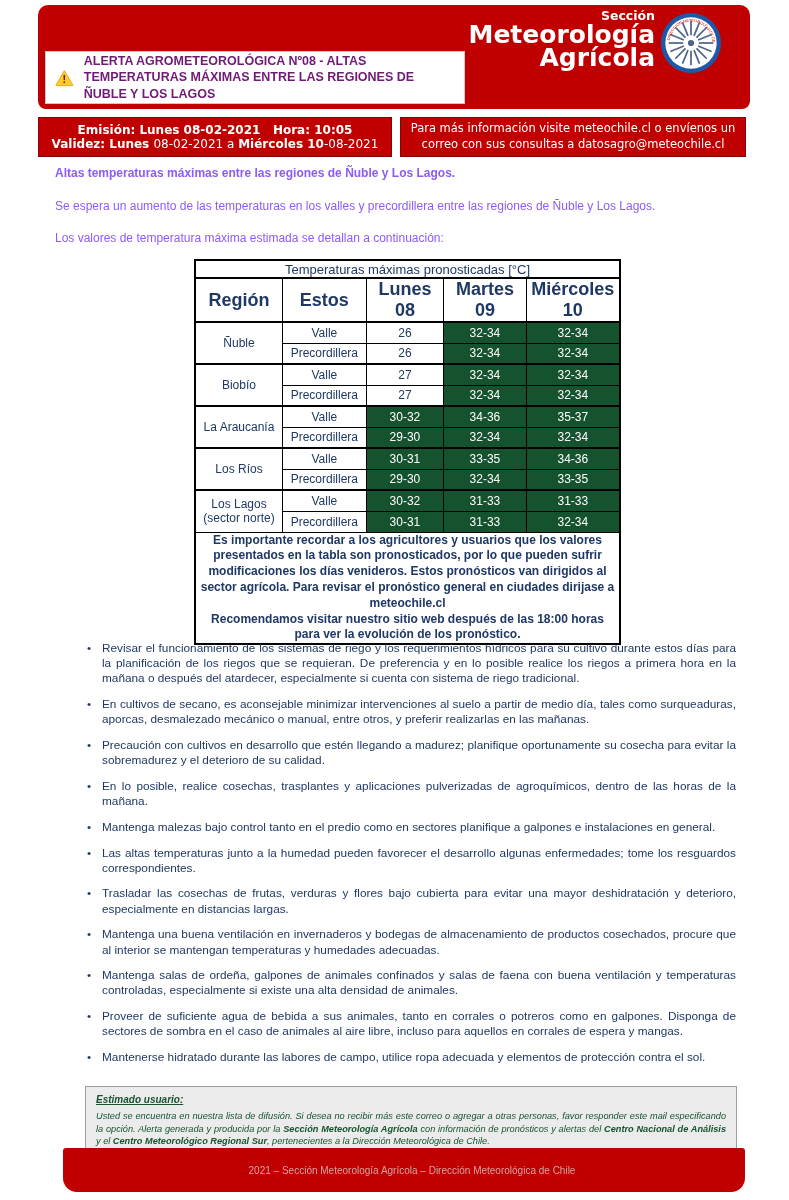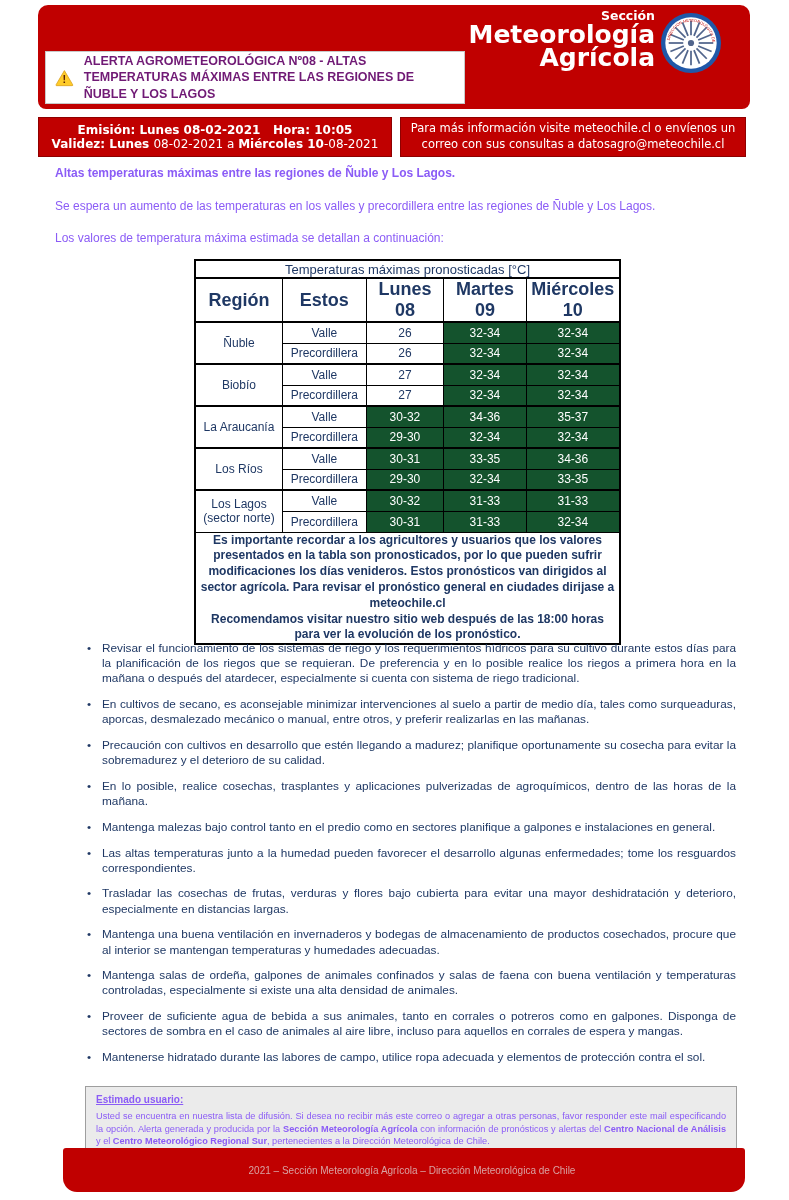--- a/index.html
+++ b/index.html
@@ -46,21 +46,21 @@
 
   
   .recommend { position:absolute; left:85px; top:641px; width:651px; color:#1F3864; }
   .recommend h3 { font-size:12px; margin-bottom:15px; }
   .bullet { position:relative; padding-left:17px; font-size:11.8px; line-height:15.2px;
             text-align:justify; margin-bottom:10.5px; }
   .bullet .dot { position:absolute; left:2px; }
 
   
   .graybox { position:absolute; left:85px; top:1086px; width:652px; background:#EBEBEB;
-             border:1px solid #9e9e9e; padding:7px 10px 8px; color:#8b5cf6; }
+             border:1px solid #9e9e9e; padding:7px 10px 8px; color:#14532d;font-style:italic; }
   .graybox h4 { font-size:10px; text-decoration:underline; margin-bottom:5px; }
   .graybox p { font-size:9.2px; line-height:1.38; text-align:justify; }
   .graybox p .b { font-weight:bold; }
 
   
   .footerbar { position:absolute; left:63px; top:1148px; width:682px; height:44px; background:#C00000;
                border-radius:3px 3px 14px 14px; display:flex; align-items:center; justify-content:center;
                color:#D9A2A2; font-size:10px;padding-left:16px; }
 </style>
 </head>

